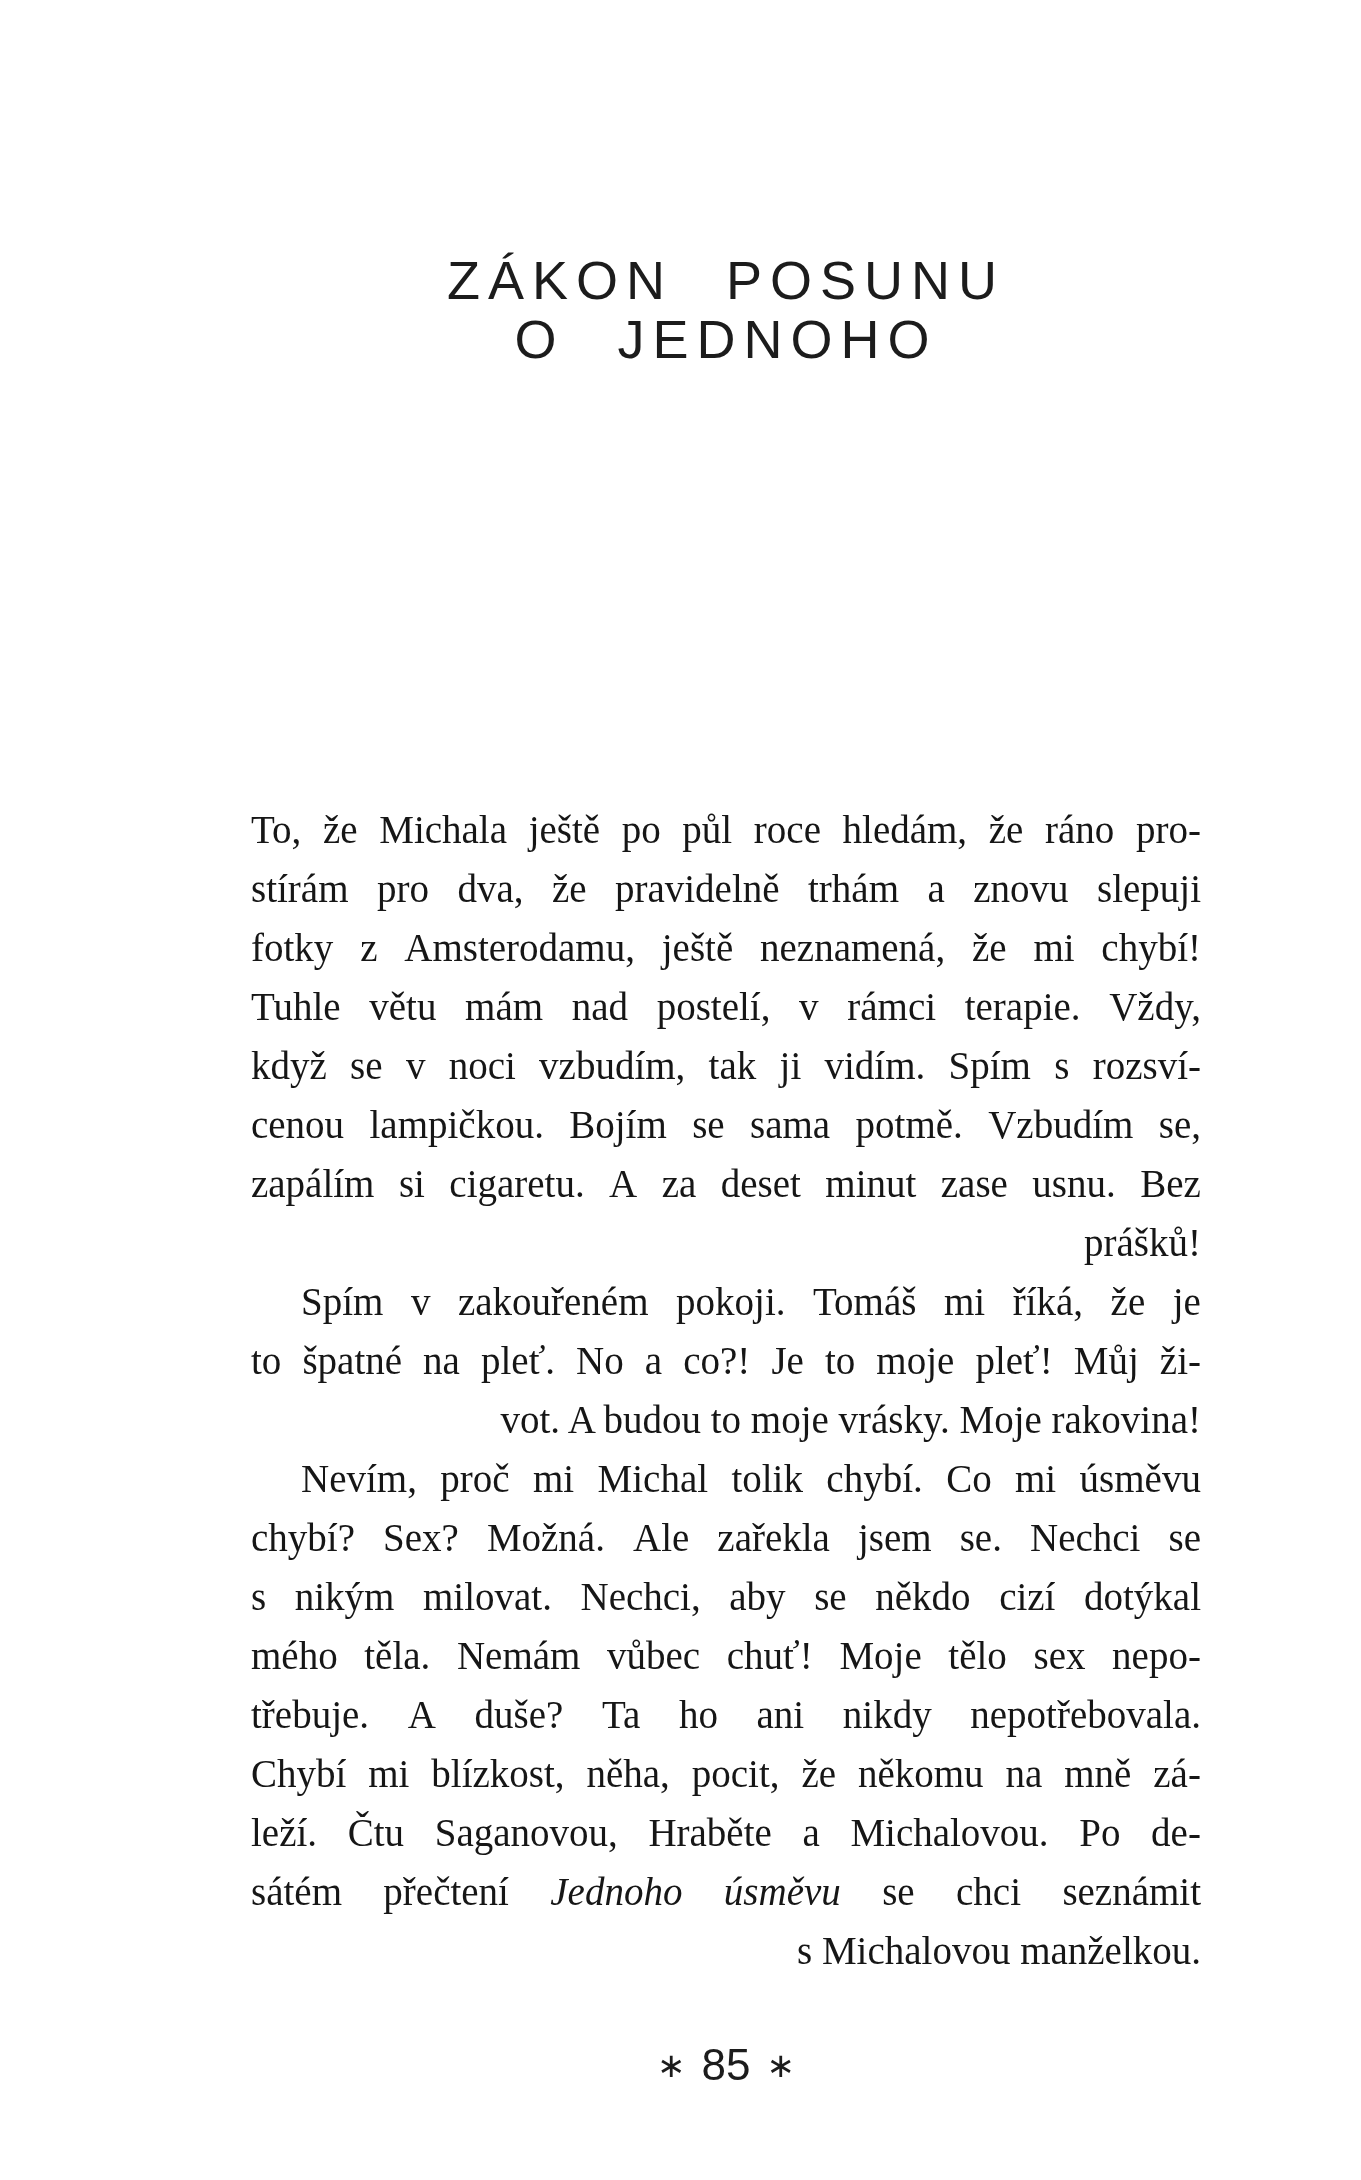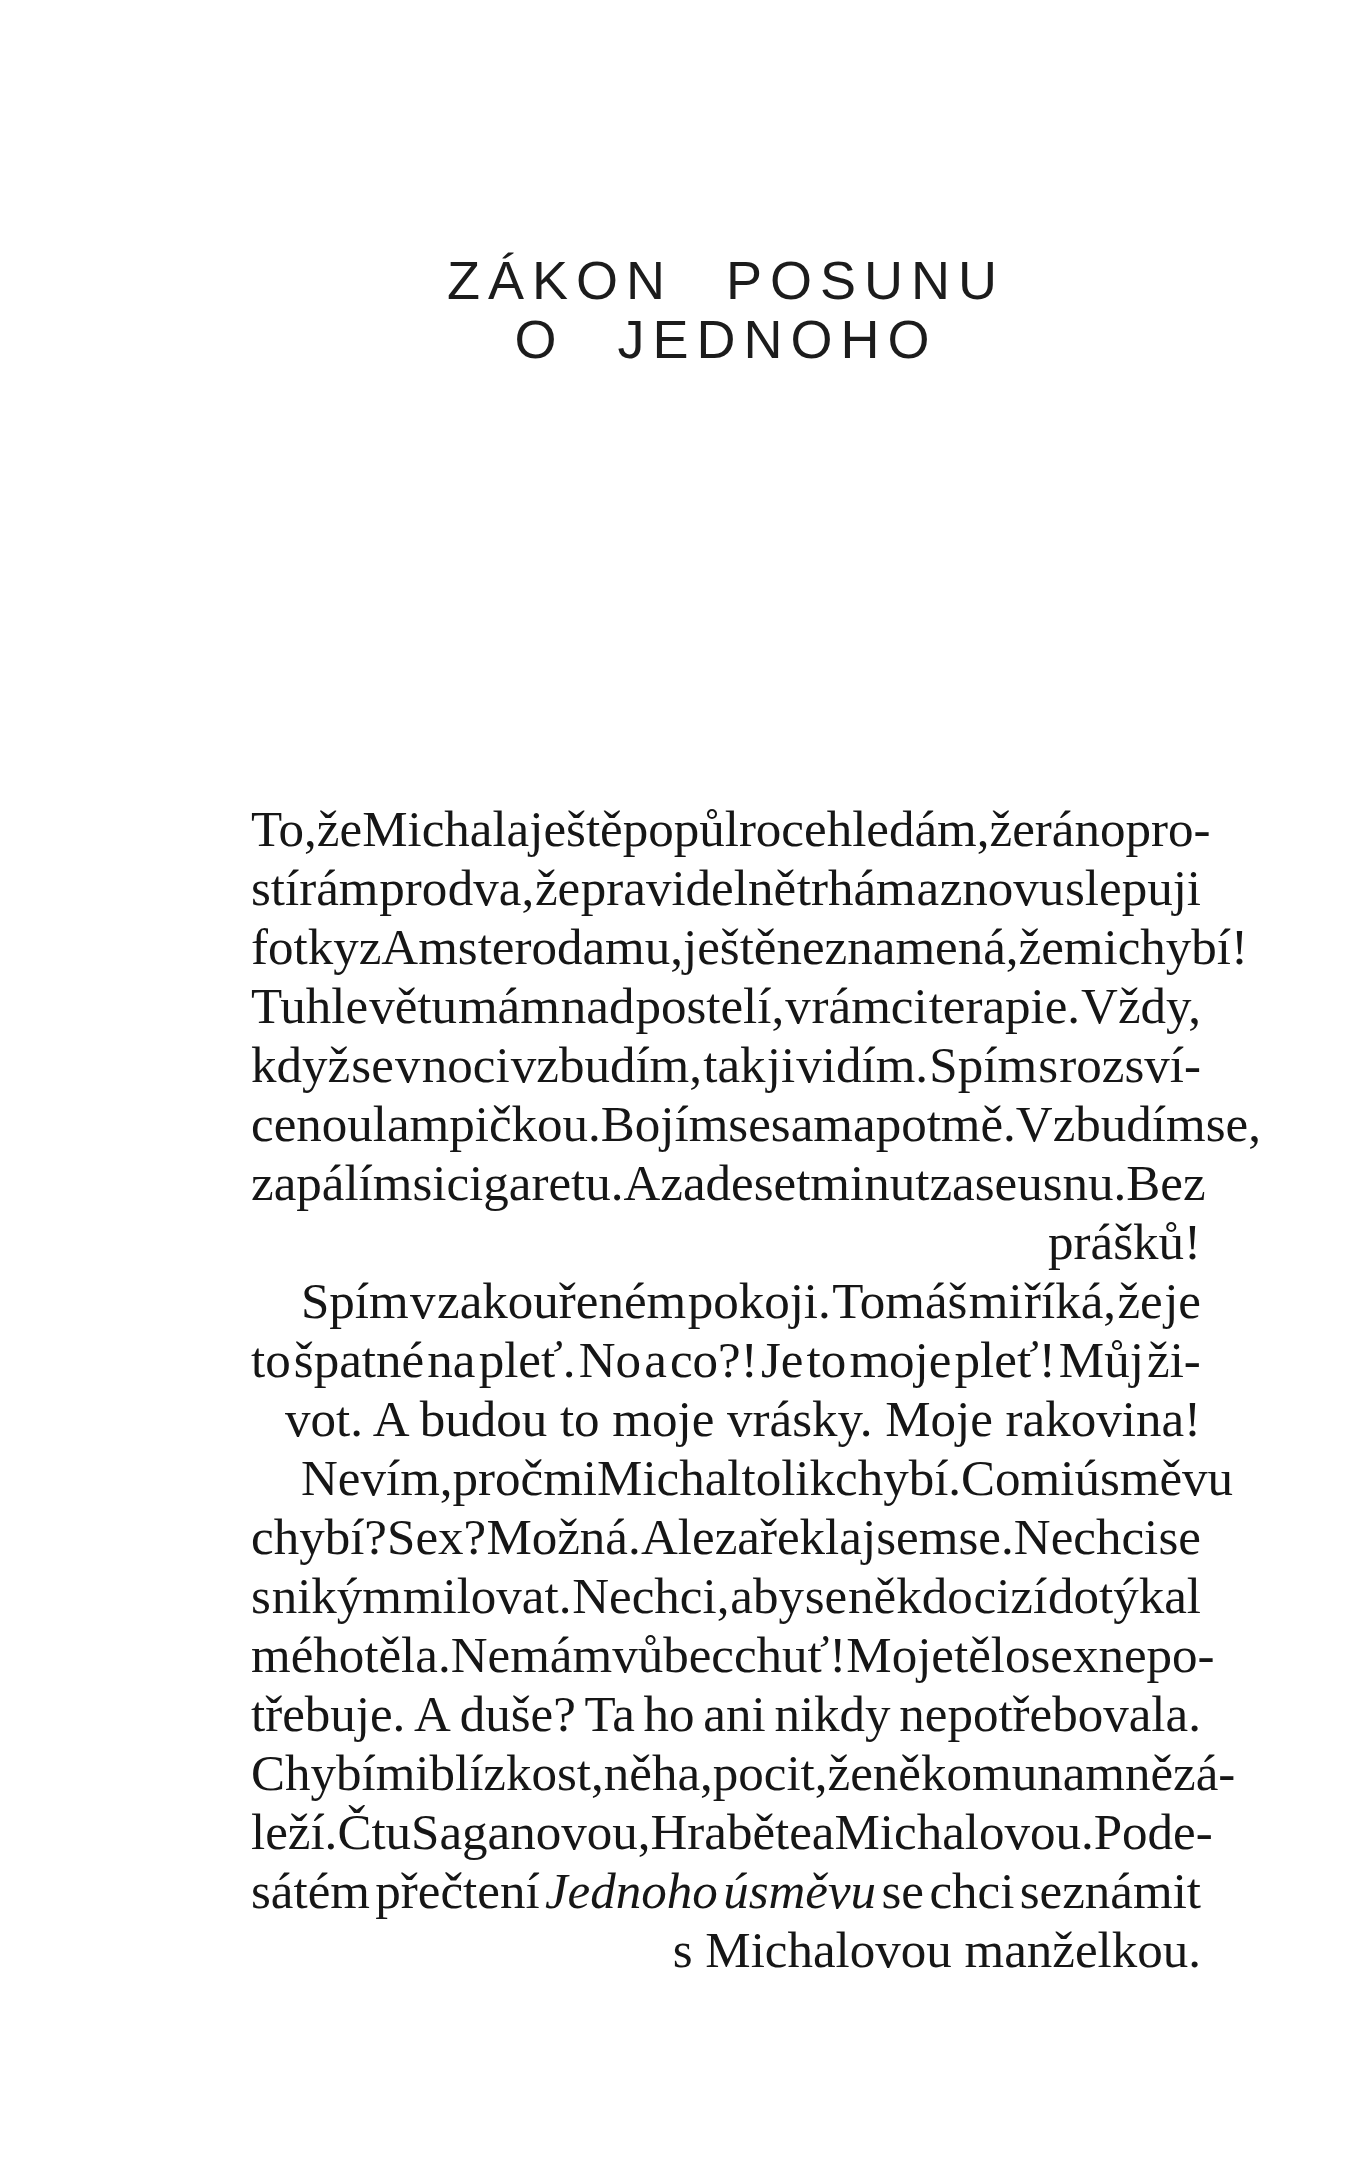--- a/index.html
+++ b/index.html
@@ -24,21 +24,21 @@
     font-size: 54px;
     line-height: 59px;
     letter-spacing: 8px;
     word-spacing: 30px;
     color: #1c1c1c;
   }
   
   .body-text {
     margin-top: 431px;
     font-family: "Liberation Serif", serif;
-    font-size: 51px;
+    font-size: 39px;
     line-height: 59px;
     color: #161616;
   }
   .line {
     display: flex;
     justify-content: space-between;
     height: 59px;
     white-space: nowrap;
   }
   .line.para-end {
@@ -266,15 +266,18 @@
           <span>přečtení</span>
           <span class="italic">Jednoho</span>
           <span class="italic">úsměvu</span>
           <span>se</span>
           <span>chci</span>
           <span>seznámit</span>
         </div>
         <div class="line para-end"><span>s Michalovou manželkou.</span></div>
       </div>
 
+    <div class="page-footer">
+      <span class="orn left">∗</span><span>85</span><span class="orn right">∗</span>
+    </div>
 
   </div>
 </div>
 
 </body></html>

